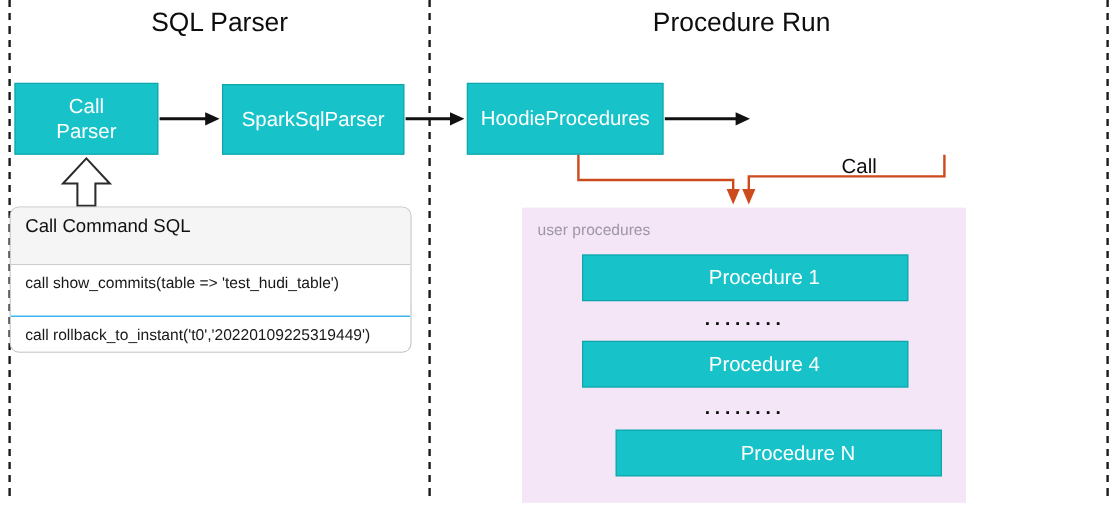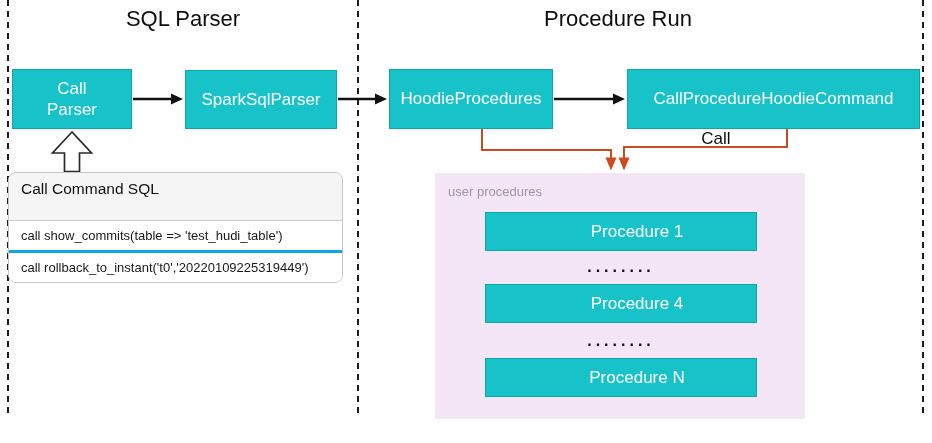--- a/index.html
+++ b/index.html
@@ -41,36 +41,36 @@
     background:#fff;border:1px solid #c6c6c6;border-radius:8px;overflow:hidden;
   }
   .sql-panel-header{
     background:#f5f5f5;border-bottom:1px solid #cccccc;
     font-size:15.5px;color:#111;padding:7px 12px 22px 12px;
   }
   .sql-row{
     font-size:13px;color:#181818;padding:7px 12px 7px 12px;background:#fff;
     white-space:nowrap;
   }
-  .sql-row + .sql-row{border-top:3px solid #0ea5e9;}
+  .sql-row + .sql-row{border-top:1px solid #0ea5e9;margin-top:13px;}
   .sql-rows{border-top:0;}
   
   .user-procs{
     position:absolute;left:435px;top:173px;width:370px;height:246px;
     background:#f4e6f7;
   }
   .user-procs-label{position:absolute;left:13px;top:11px;font-size:13px;color:#9e96a2;text-align:center;}
   .proc-box{
     position:absolute;left:50px;width:272px;height:39px;background:#17c3c9;color:#fff;
     display:flex;align-items:center;justify-content:center;font-size:17px;
     border:1px solid rgba(0,130,136,.45);box-sizing:border-box;padding-left:32px;
   }
   .proc-1{top:39px;}
   .proc-2{top:111px;}
-  .proc-n{top:185px;}
+  .proc-n{top:185px;margin-left:28px;}
   .dots{
     position:absolute;left:50px;width:272px;text-align:center;color:#0d0d0d;
     font-weight:bold;font-size:16px;letter-spacing:4px;line-height:16px;
   }
   .dots-1{top:86px;}
   .dots-2{top:160px;}
 </style>
 </head>
 <body>
 
@@ -112,21 +112,20 @@
   </svg>
 
   <div class="node node-call-command">
     <div>
       <div>Call</div>
       <div>Parser</div>
     </div>
   </div>
   <div class="node node-spark">SparkSqlParser</div>
   <div class="node node-hoodie">HoodieProcedures</div>
-  <div class="node node-cphc">CallProcedureHoodieCommand</div>
 
   <div class="edge-label label-build">Build</div>
   <div class="edge-label label-call">Call</div>
 
   <div class="sql-panel">
     <div class="sql-panel-header">Call Command SQL</div>
     <div class="sql-rows">
       <div class="sql-row">call show_commits(table =&gt; 'test_hudi_table')</div>
       <div class="sql-row">call rollback_to_instant('t0','20220109225319449')</div>
     </div>

